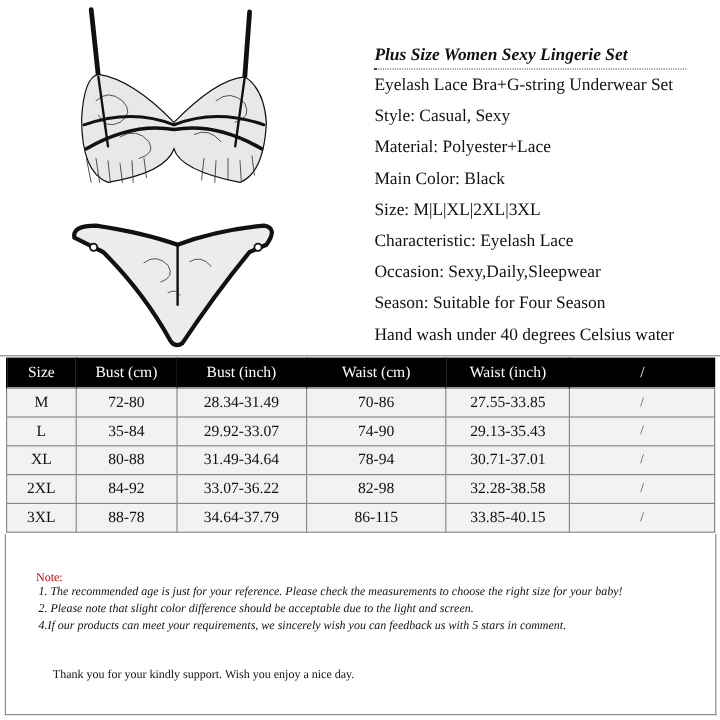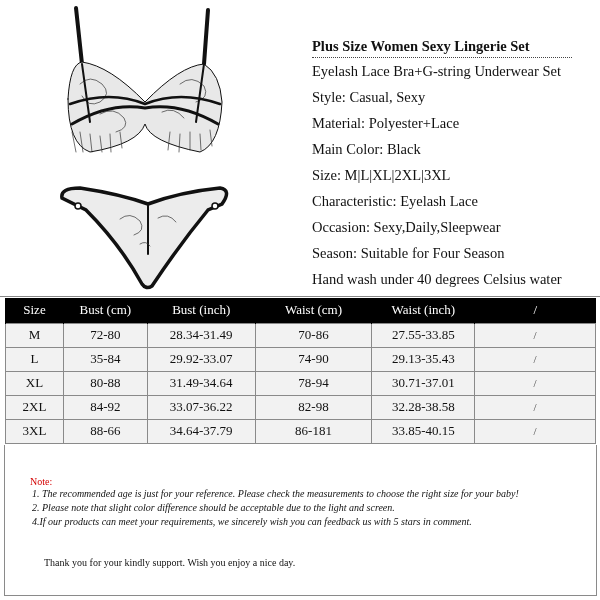--- a/index.html
+++ b/index.html
@@ -2,21 +2,21 @@
 <html><head>
   <meta charset="utf-8">
   <style>
     * { margin: 0; padding: 0; box-sizing: border-box; }
     html, body { width: 600px; height: 600px; background: #ffffff; overflow: hidden; }
     body { position: relative; font-family: "Liberation Serif", serif; color: #111; }
 
     .product-image { position: absolute; left: 50px; top: 4px; width: 200px; height: 286px; }
 
     .specs { position: absolute; left: 312px; top: 36px; width: 290px; }
-    .specs .title { font-weight: bold; font-size: 14.5px; height: 22px; line-height: 20px; border-bottom: 1px dotted #444; width: 260px; }
+    .specs .title { font-weight: bold; font-size: 14.5px; height: 22px; line-height: 20px; border-bottom: 1px dotted #444; width: 260px; font-style: italic; }
     .specs .line { font-size: 14.5px; height: 26px; line-height: 26px; white-space: nowrap; }
 
     .top-rule { position: absolute; left: 0; top: 296px; width: 600px; height: 1px; background: #888; }
 
     .size-table { position: absolute; left: 5px; top: 298px; width: 591px; border-collapse: collapse; font-size: 13px; }
     .size-table th { background: #000; color: #fff; font-weight: normal; height: 25px; text-align: center; border-left: 1px solid #000; }
     .size-table td { background: #f2f2f2; height: 24px; text-align: center; border: 1px solid #8a8a8a; }
     .size-table td.slash { color: #444; font-size: 11px; }
 
     .note-box { position: absolute; left: 4px; top: 445px; width: 593px; height: 151px; border: 1px solid #8a8a8a; border-top: none; }
@@ -123,23 +123,23 @@
     <tr>
       <td>2XL</td>
       <td>84-92</td>
       <td>33.07-36.22</td>
       <td>82-98</td>
       <td>32.28-38.58</td>
       <td class="slash">/</td>
     </tr>
     <tr>
       <td>3XL</td>
-      <td>88-66</td>
+      <td>88-78</td>
       <td>34.64-37.79</td>
-      <td>86-181</td>
+      <td>86-115</td>
       <td>33.85-40.15</td>
       <td class="slash">/</td>
     </tr>
   </tbody>
 </table>
 
 <div class="note-box"></div>
 <div class="note-title">Note:</div>
 <div class="note-list">
   <div>1. The recommended age is just for your reference. Please check the measurements to choose the right size for your baby!</div>

